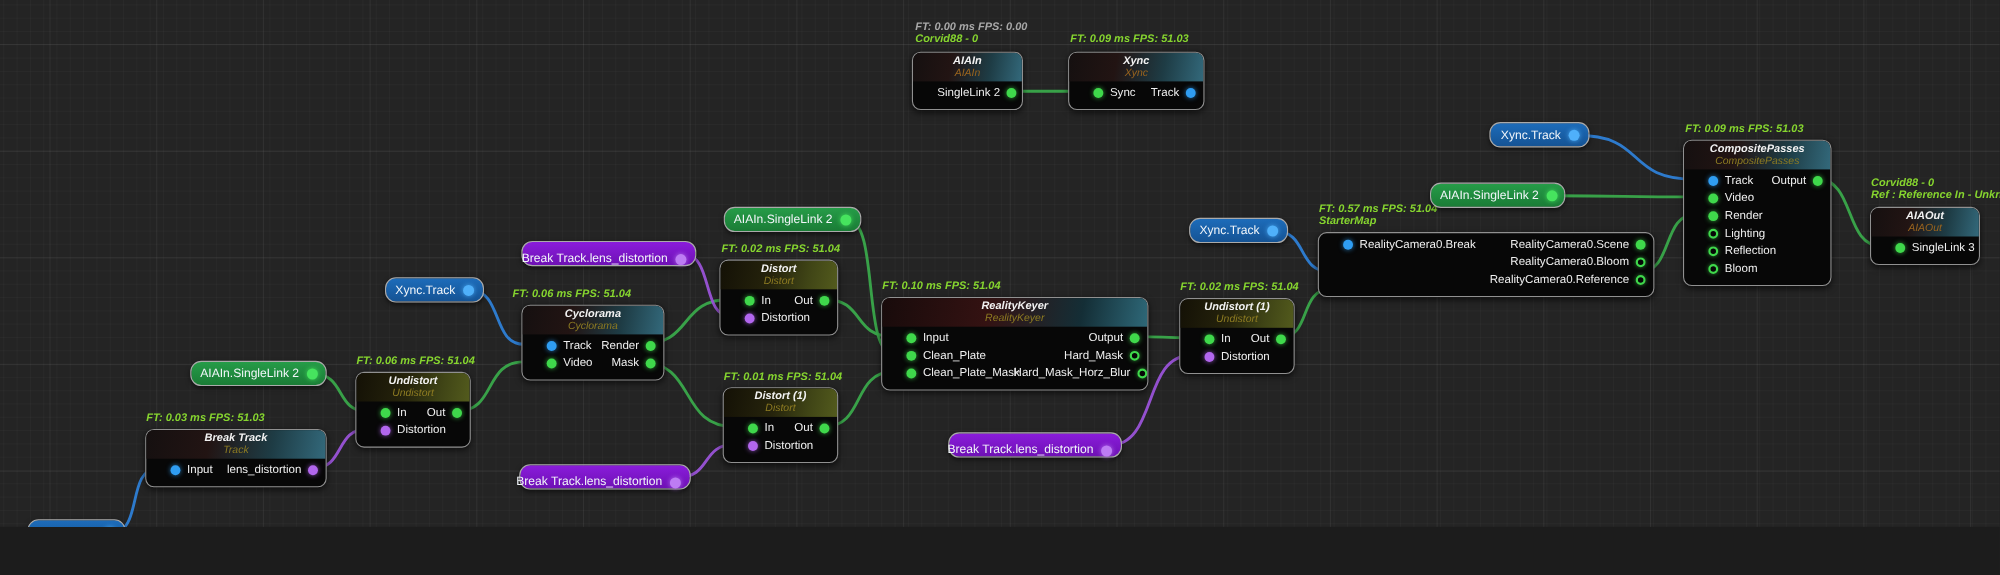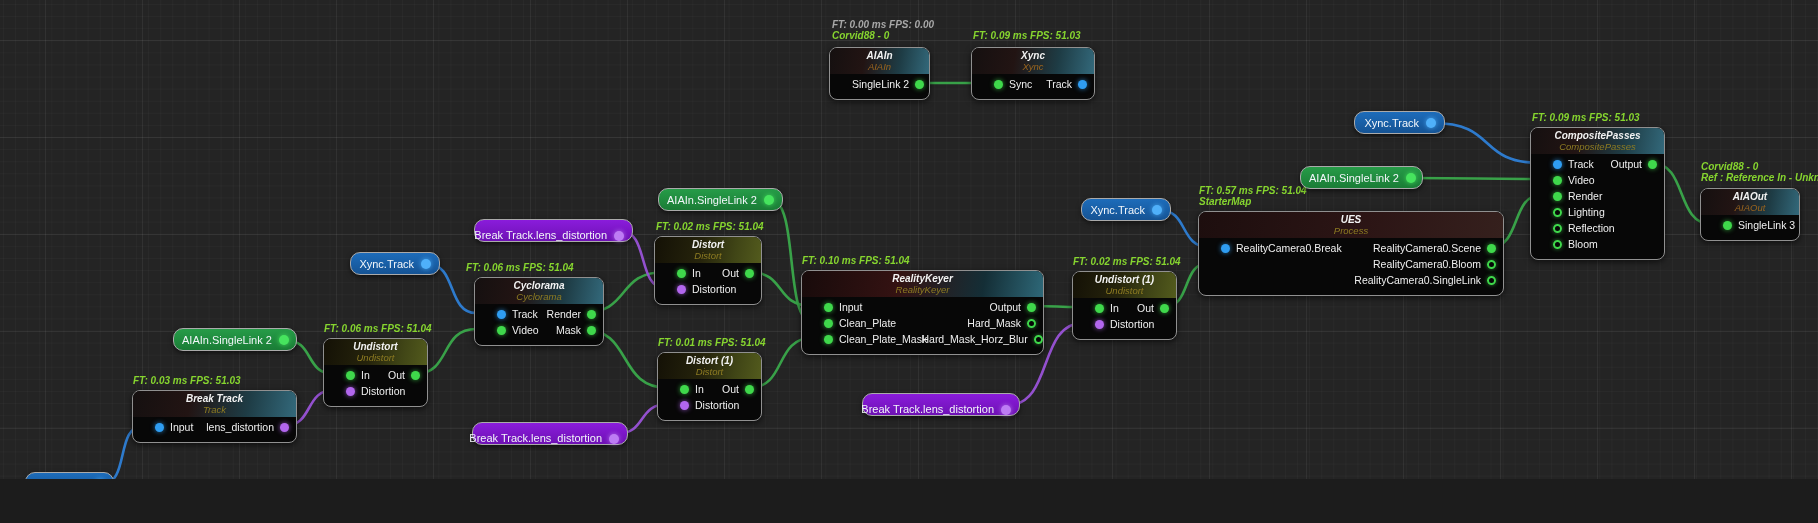--- a/index.html
+++ b/index.html
@@ -384,24 +384,20 @@
       <div class="prow">
         <span class="pside">
             <span class="dot purple"></span>
             <span class="plabel">Distortion</span>
           </span>
       </div>
     </div>
   </div>
 
   <div class="node" style="left:1198px;top:211px;width:304px">
-    <div class="nhead maroon">
-      <div class="ntitle">UES</div>
-      <div class="nsub">Process</div>
-    </div>
     <div class="nbody">
       <div class="prow">
         <span class="pside">
             <span class="dot blue"></span>
             <span class="plabel">RealityCamera0.Break</span>
           </span>
         <span class="pside">
             <span class="plabel">RealityCamera0.Scene</span>
             <span class="dot green"></span>
           </span>
@@ -409,21 +405,21 @@
       <div class="prow">
         <span class="pside"></span>
         <span class="pside">
             <span class="plabel">RealityCamera0.Bloom</span>
             <span class="dot hollow"></span>
           </span>
       </div>
       <div class="prow">
         <span class="pside"></span>
         <span class="pside">
-            <span class="plabel">RealityCamera0.SingleLink</span>
+            <span class="plabel">RealityCamera0.Reference</span>
             <span class="dot hollow"></span>
           </span>
       </div>
     </div>
   </div>
 
   <div class="node" style="left:1530px;top:127px;width:133px">
     <div class="nhead teal">
       <div class="ntitle">CompositePasses</div>
       <div class="nsub">CompositePasses</div>

